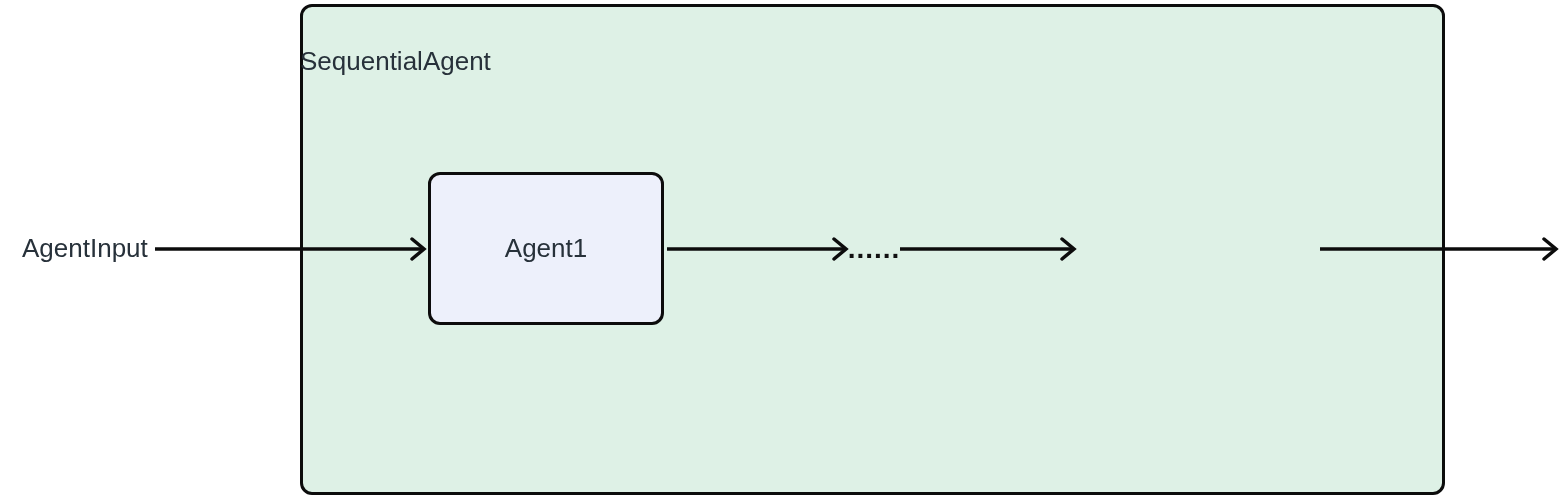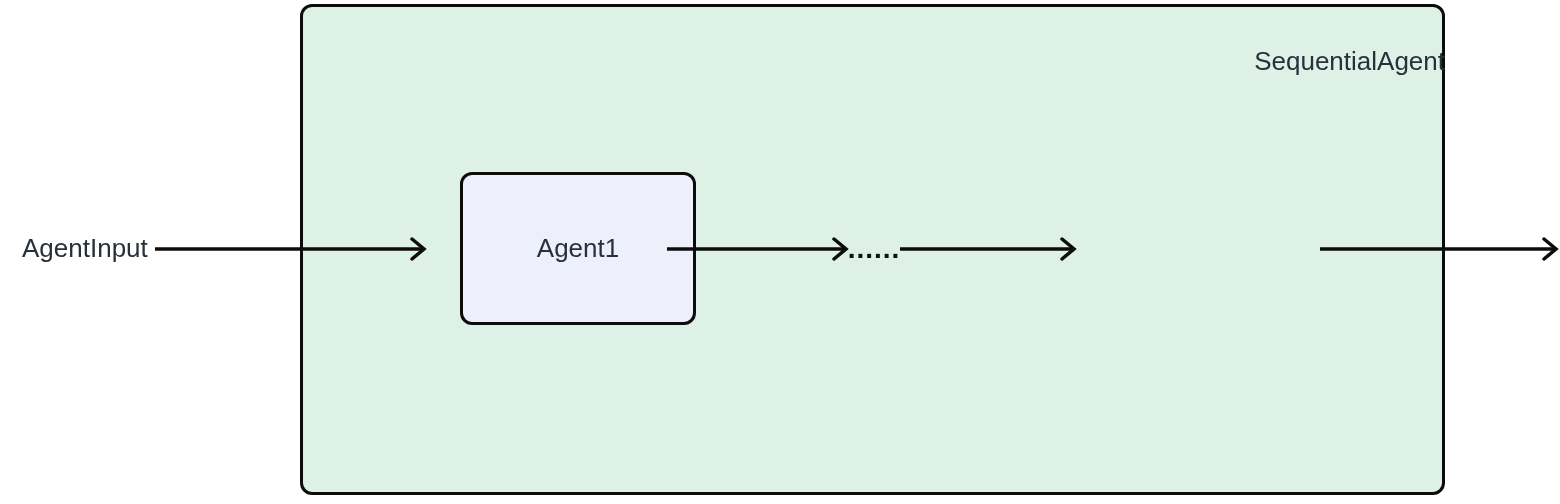--- a/index.html
+++ b/index.html
@@ -24,40 +24,40 @@
     box-sizing: border-box;
     background: #def1e6;
     border: 3.5px solid #0c0c0c;
     border-radius: 12px;
   }
   .subgraph-title {
     position: absolute;
     left: 300px;
     top: 47px;
     width: 1145px;
-    text-align: right;
+    text-align: left;
     font-size: 26px;
     line-height: 28px;
     color: #27313a;
   }
   .node {
     position: absolute;
     top: 172px;
     height: 153px;
     box-sizing: border-box;
     background: #edf0fb;
     border: 3.5px solid #0c0c0c;
     border-radius: 12px;
     display: flex;
     align-items: center;
     justify-content: center;
     font-size: 26px;
     color: #27313a;
   }
-  .node-agent1 { left: 428px; width: 236px; margin-left: 32px; }
+  .node-agent1 { left: 428px; width: 236px; }
   .node-agentN { left: 1080px; width: 234px; }
   .input-label {
     position: absolute;
     left: 4px;
     top: 233px;
     font-size: 26px;
     line-height: 30px;
     color: #27313a;
     margin-left: 18px;
   }

